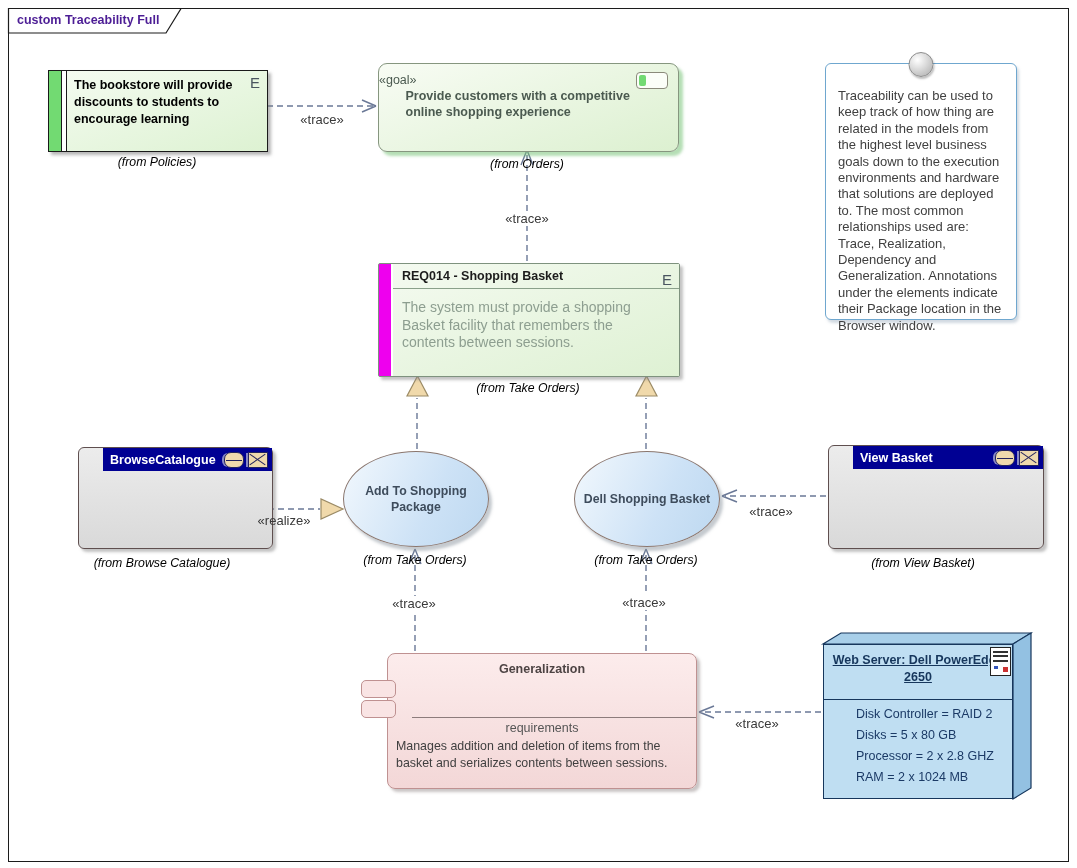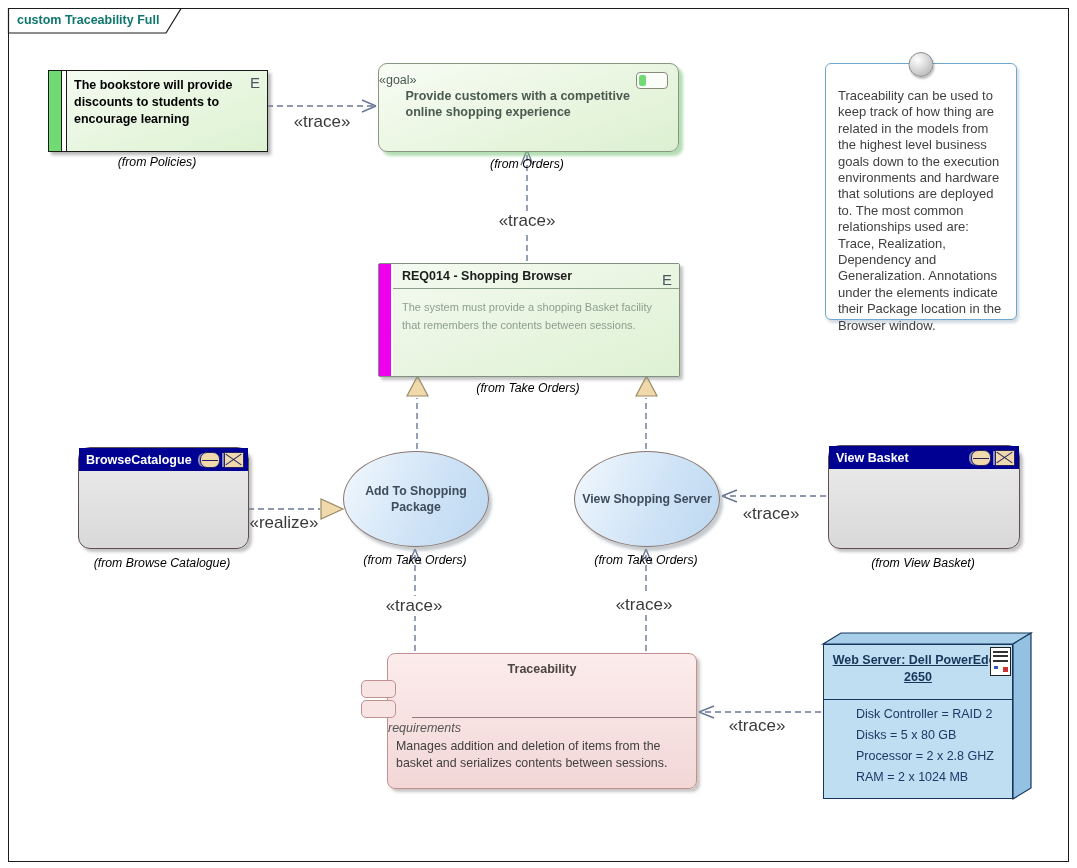--- a/index.html
+++ b/index.html
@@ -1,26 +1,26 @@
 <!DOCTYPE html>
 <html><head>
 <meta charset="utf-8">
 <style>
   html,body{margin:0;padding:0;background:#fff;width:1077px;height:868px;overflow:hidden;
     font-family:"Liberation Sans", sans-serif;}
   .stage{position:relative;width:1077px;height:868px;}
 
   
   .frame{position:absolute;left:8px;top:8px;width:1059px;height:852px;border:1px solid #1c1c1c;}
-  .frame-tab-label{position:absolute;left:17px;top:13px;font-size:12.5px;font-weight:bold;color:#0f766e;}
+  .frame-tab-label{position:absolute;left:17px;top:13px;font-size:12.5px;font-weight:bold;color:#4c1d95;}
 
   svg.overlay{position:absolute;left:0;top:0;}
 
   
-  .conn-label{position:absolute;font-size:17px;color:#3a3a3a;transform:translateX(-50%);white-space:nowrap;}
+  .conn-label{position:absolute;font-size:13px;color:#3a3a3a;transform:translateX(-50%);white-space:nowrap;}
   .conn-label.on-line{background:#fff;padding:0 3px;}
 
   
   .loc-label{position:absolute;font-size:12.3px;font-style:italic;color:#000000;transform:translateX(-50%);white-space:nowrap;}
 
   
   .policy-note{position:absolute;left:48px;top:70px;width:218px;height:80px;background:#fff;
     border:1.3px solid #1a1a1a;box-shadow:3px 3px 3px rgba(125,125,125,.55);}
   .policy-strip{position:absolute;left:0;top:0;bottom:0;width:12px;background:#72da72;border-right:1px solid #1a1a1a;}
   .policy-body{position:absolute;left:17px;top:0;bottom:0;right:0;border-left:1px solid #1a1a1a;
@@ -47,25 +47,25 @@
     box-shadow:1px 2px 2px rgba(0,0,0,.25);}
 
   
   .req-box{position:absolute;left:378px;top:263px;width:300px;height:112px;background:#fff;
     border:1.3px solid #7e927e;border-radius:2px;box-shadow:3px 3px 3px rgba(135,135,135,.5);}
   .req-strip{position:absolute;left:0;top:0;bottom:0;width:12px;background:#ee00ee;border-right:2px solid #fff;}
   .req-inner{position:absolute;left:14px;top:0;bottom:0;right:0;
     background:linear-gradient(160deg,#f4faf0 0%,#def1d3 100%);}
   .req-header{height:24px;line-height:25px;border-bottom:1px solid #8aa08a;padding-left:9px;
     font-size:12.5px;font-weight:bold;color:#1c1c1c;}
-  .req-text{padding:10px 10px 0 9px;font-size:11px;color:#8d9e90;line-height:17.5px;}
+  .req-text{padding:10px 10px 0 9px;font-size:14px;color:#8d9e90;line-height:17.5px;}
 
   
   .screen{position:absolute;background:linear-gradient(180deg,#ececec 0%,#d9d9d9 100%);
-    border:1.3px solid #5f4f4f;border-radius:12px;box-shadow:3px 3px 3px rgba(135,135,135,.5);}
+    border:1.3px solid #5f4f4f;border-radius:6px;box-shadow:3px 3px 3px rgba(135,135,135,.5);padding-left:24px;}
   .screen.browse{left:78px;top:447px;width:169px;height:100px;}
   .screen.viewb{left:828px;top:445px;width:190px;height:102px;}
   .titlebar{height:23px;background:#000093;display:flex;align-items:center;}
   .titlebar-name{padding-left:7px;font-size:12.5px;font-weight:bold;color:#fff;flex:1;white-space:nowrap;}
   .win-icon{width:18px;height:14px;background:#efd9ad;border:1.2px solid #23235e;margin-right:4px;position:relative;flex:none;
     box-shadow:-3px 0 0 -1px #8888c4;}
   .win-icon.min{border-radius:7px;}
   .win-icon.min .bar{position:absolute;left:1px;right:1px;top:50%;height:0;border-top:1.4px solid #23235e;}
   .win-icon.close .x1,.win-icon.close .x2{position:absolute;left:-1px;top:6px;width:19px;height:0;border-top:1.3px solid #23235e;}
   .win-icon.close .x1{transform:rotate(35deg);}
@@ -83,21 +83,21 @@
 
   
   .component{position:absolute;left:387px;top:653px;width:308px;height:134px;border:1.3px solid #bf9191;
     border-radius:8px;background:linear-gradient(180deg,#fcecec 0%,#f3d7d7 100%);
     box-shadow:3px 3px 3px rgba(150,140,140,.5);}
   .comp-title{position:absolute;top:8px;left:0;right:0;text-align:center;font-size:12.5px;font-weight:bold;color:#4d4444;}
   .comp-tab{position:absolute;left:-27px;width:33px;height:16px;background:#f9e4e4;border:1.3px solid #bf9191;border-radius:5px;}
   .comp-tab.t1{top:26px;}
   .comp-tab.t2{top:46px;}
   .comp-sep{position:absolute;top:63px;left:24px;right:0;border-top:1.2px solid #8d7c7c;}
-  .comp-compartment{position:absolute;top:67px;left:0;right:0;text-align:left;font-size:12.5px;font-style:italic;color:#555;}
+  .comp-compartment{position:absolute;top:67px;left:0;right:0;text-align:center;font-size:12.5px;color:#555;}
   .comp-text{position:absolute;top:84px;left:8px;right:8px;font-size:12.4px;color:#3f3f3f;line-height:16.5px;}
 
   
   .node-face{position:absolute;left:823px;top:644px;width:190px;height:155px;background:#bfdef2;
     border:1.3px solid #16365c;box-sizing:border-box;color:#1b3a66;}
   .node-title{margin:7px auto 0 auto;width:172px;text-align:center;font-size:12.5px;font-weight:bold;
     text-decoration:underline;color:#16365c;line-height:17px;}
   .node-sep{position:absolute;top:54px;left:0;right:0;border-top:1.3px solid #16365c;}
   .node-props{position:absolute;top:59px;left:32px;font-size:12.5px;line-height:21px;}
   .server-icon{position:absolute;top:2px;right:1px;width:19px;height:27px;background:#fff;border:1.2px solid #222;}
@@ -189,21 +189,21 @@
 
   <div class="info-note">
     <div class="note-pin"></div>
     <span>Traceability can be used to keep track of how thing are related in the models from the highest level business goals down to the execution environments and hardware that solutions are deployed to. The most common relationships used are: Trace, Realization, Dependency and Generalization. Annotations under the elements indicate their Package location in the Browser window.</span>
   </div>
 
   <div class="req-box">
     <div class="req-strip"></div>
     <div class="req-inner">
       <div class="req-header">
-        <span>REQ014 - Shopping Browser</span>
+        <span>REQ014 - Shopping Basket</span>
         <span class="e-badge">E</span>
       </div>
       <div class="req-text">The system must provide a shopping Basket facility that remembers the contents between sessions.</div>
     </div>
   </div>
   <div class="loc-label" style="left:528px;top:381px;">(from Take Orders)</div>
 
   <div class="screen browse">
     <div class="titlebar">
       <div class="titlebar-name">BrowseCatalogue</div>
@@ -231,28 +231,28 @@
     </div>
   </div>
   <div class="loc-label" style="left:923px;top:556px;">(from View Basket)</div>
 
   <div class="usecase add">
     <div class="uc-name">Add To Shopping Package</div>
   </div>
   <div class="loc-label" style="left:415px;top:553px;">(from Take Orders)</div>
 
   <div class="usecase view">
-    <div class="uc-name">View Shopping Server</div>
+    <div class="uc-name">Dell Shopping Basket</div>
   </div>
   <div class="loc-label" style="left:646px;top:553px;">(from Take Orders)</div>
 
   <div class="component">
     <div class="comp-tab t1"></div>
     <div class="comp-tab t2"></div>
-    <div class="comp-title">Traceability</div>
+    <div class="comp-title">Generalization</div>
     <div class="comp-sep"></div>
     <div class="comp-compartment">requirements</div>
     <div class="comp-text">Manages addition and deletion of items from the basket and serializes contents between sessions.</div>
   </div>
 
   <div class="node-face">
     <div class="node-title">Web Server: Dell PowerEdge 2650</div>
     <div class="node-sep"></div>
     <div class="node-props">
       <div>Disk Controller = RAID 2</div>

